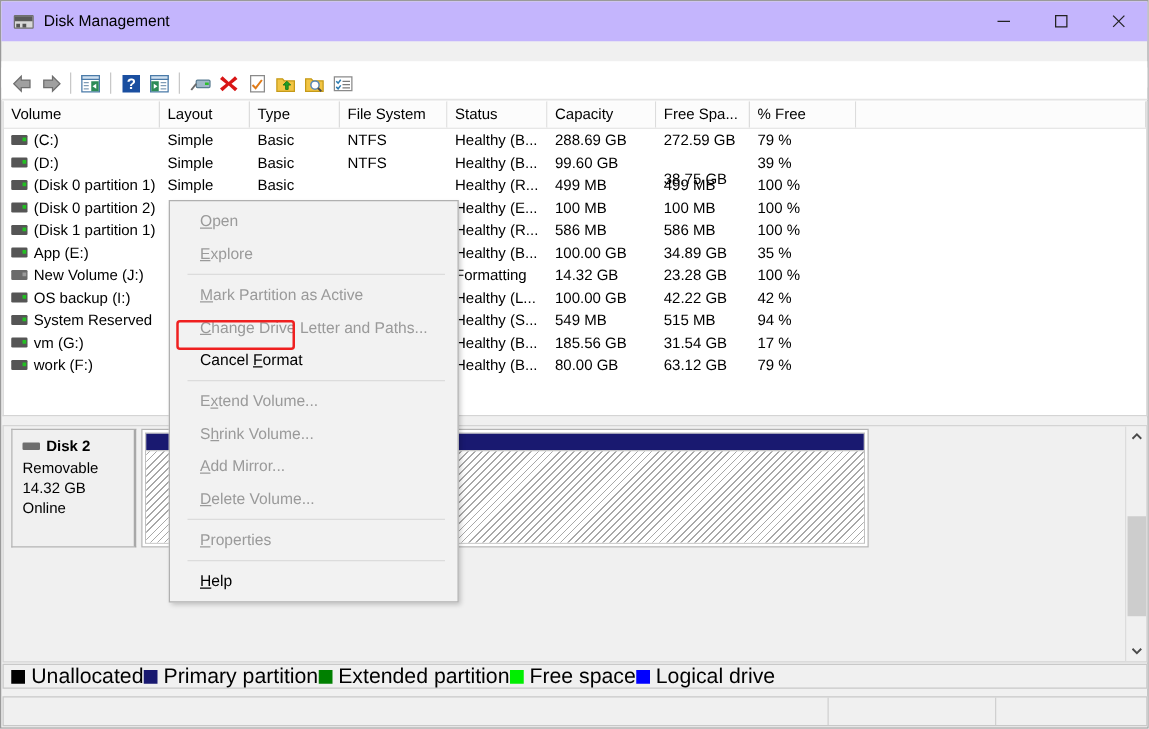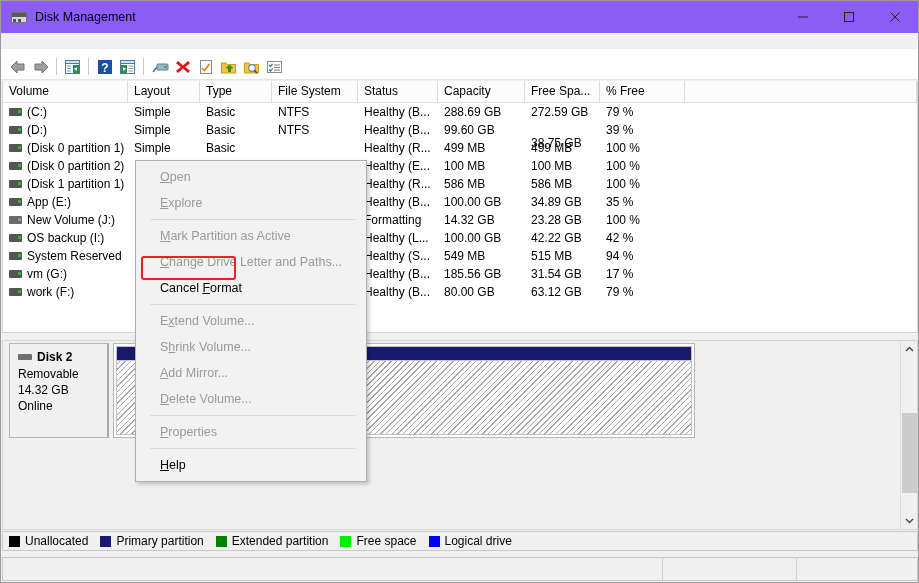--- a/index.html
+++ b/index.html
@@ -22,21 +22,21 @@
     border: 1px solid #9a9a9a;
     box-sizing: border-box;
   }
 
   
   .titlebar {
     position: absolute;
     left: 0; top: 0;
     width: 100%;
     height: 32px;
-    background: #8b5cf6;
+    background: #c4b5fd;
     display: flex;
     align-items: center;
   }
   .title-icon {
     width: 16px; height: 16px;
     margin-left: 10px;
     margin-right: 8px;
     position: relative;
     flex: 0 0 auto;
   }
@@ -322,22 +322,21 @@
     background: #f0f0f0;
     border: 1px solid #c8c8c8;
     box-sizing: border-box;
     display: flex;
     align-items: center;
     padding-left: 6px;
   }
   .legend-item {
     display: flex;
     align-items: center;
-    margin-right: 12px;
-    font-size: 12px;
+    font-size: 17px;
   }
   .legend-swatch {
     width: 11px; height: 11px;
     margin-right: 5px;
     display: block;
   }
 
   
   .statusbar {
     position: absolute;

